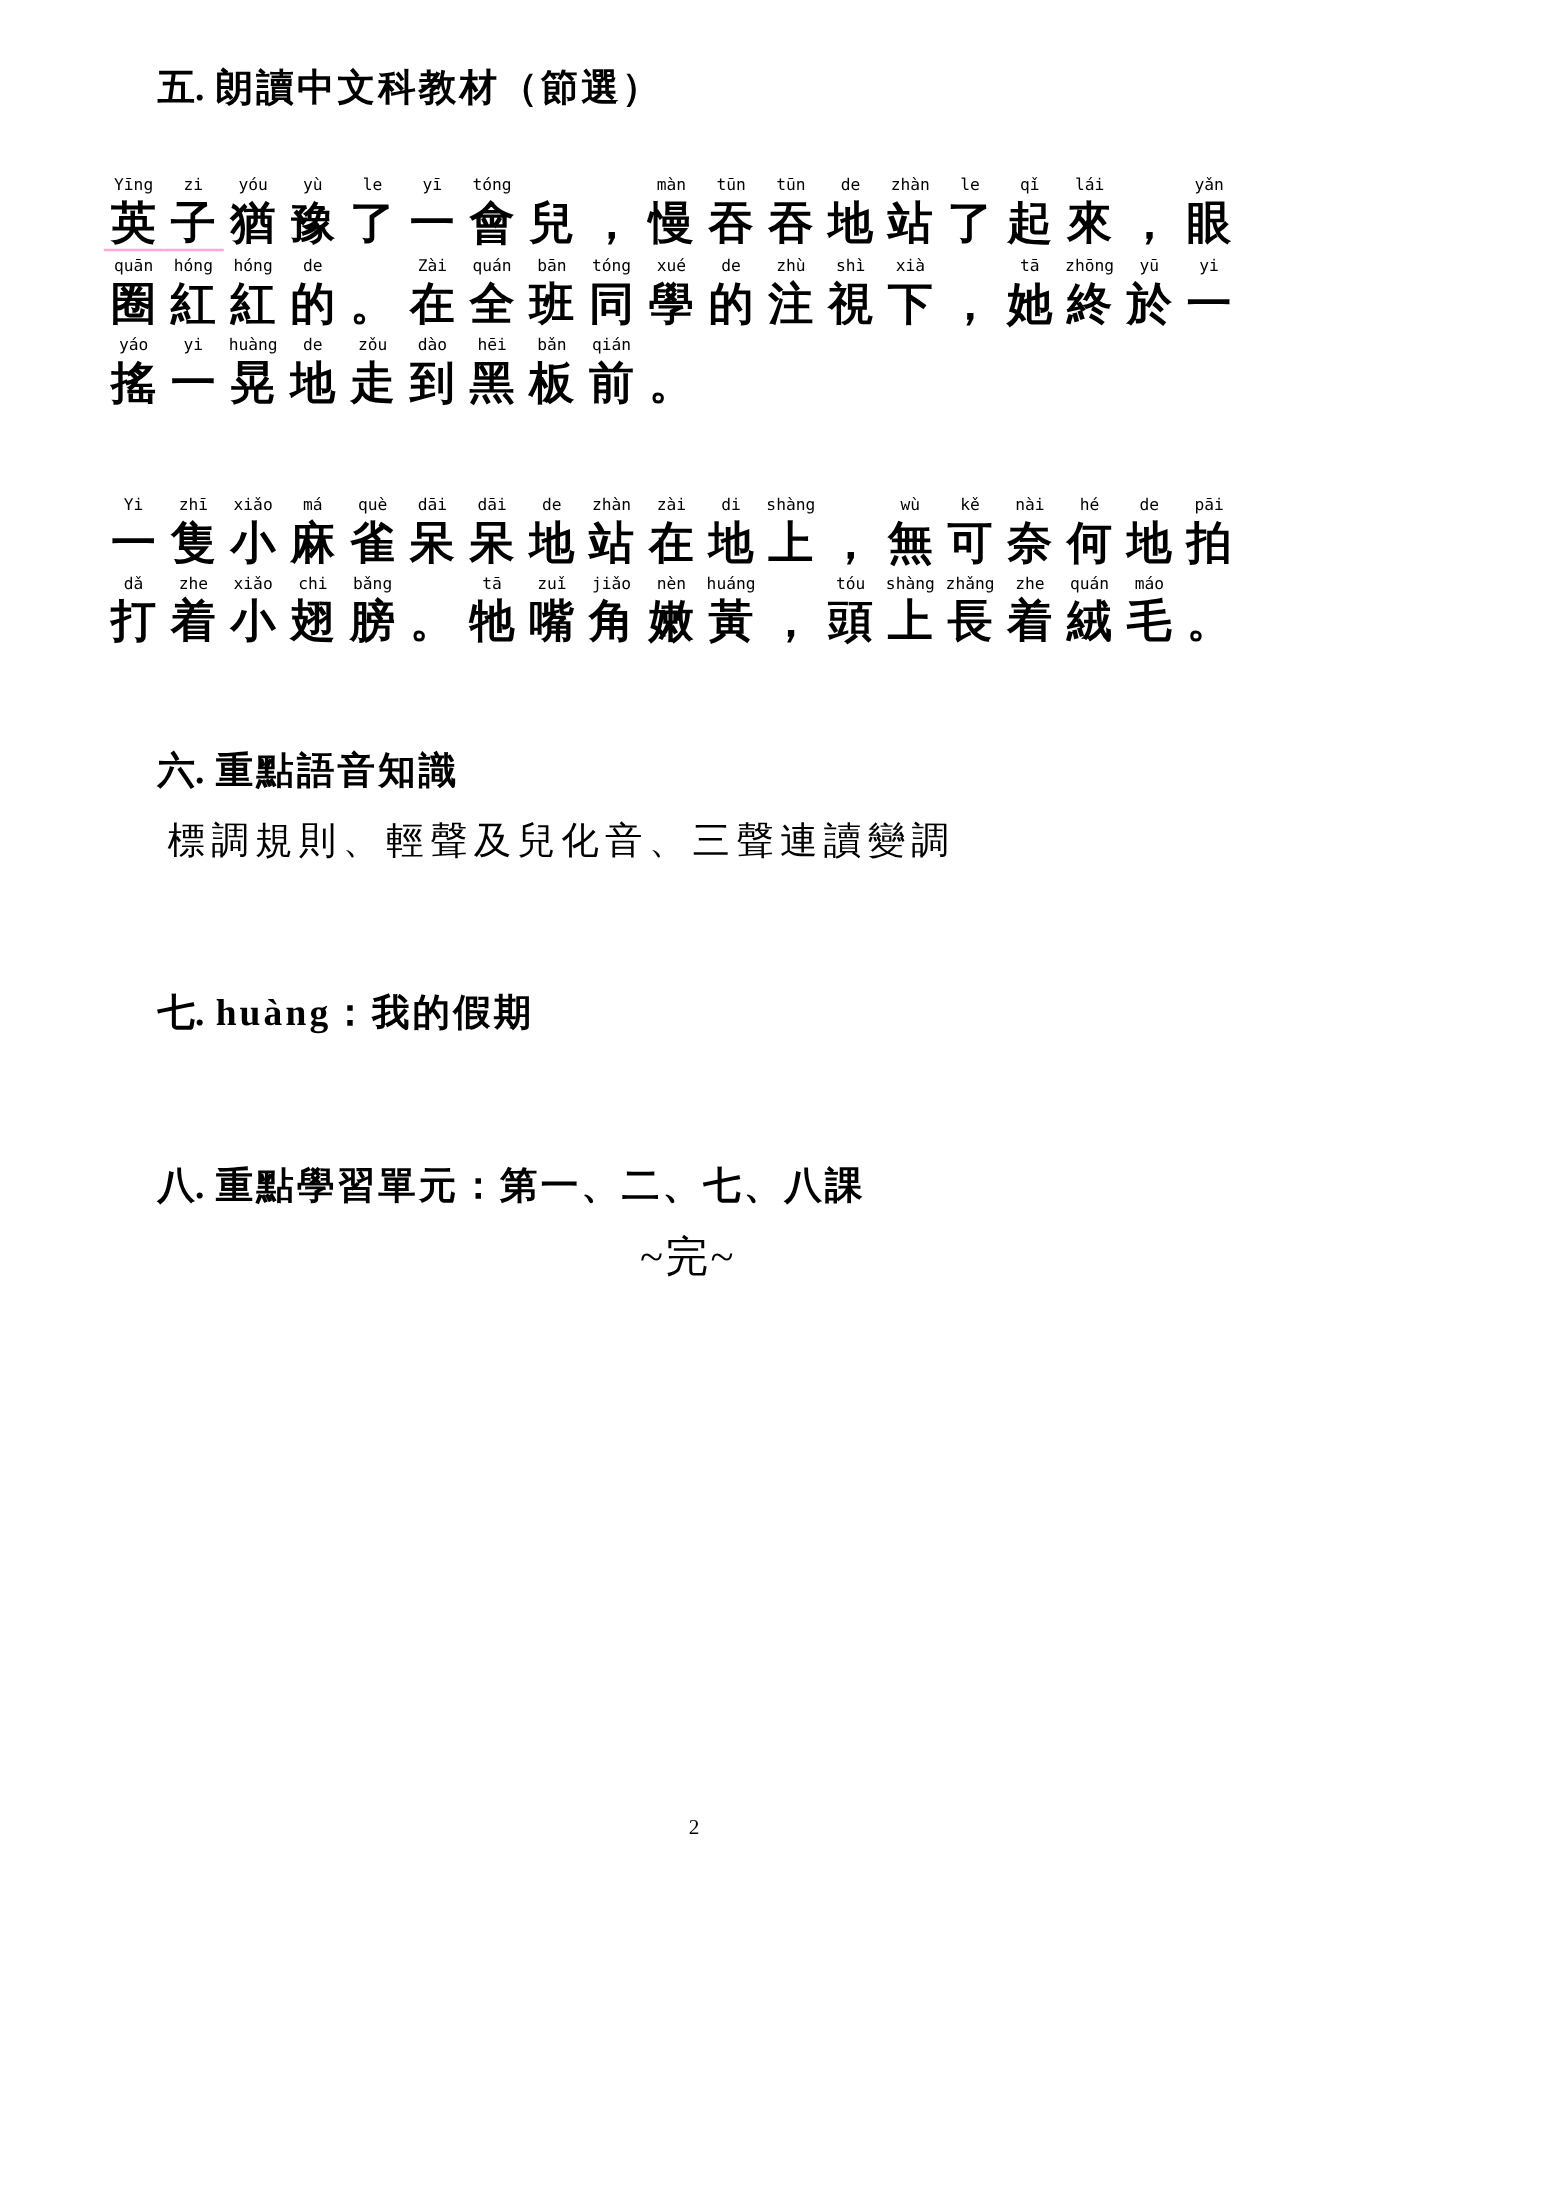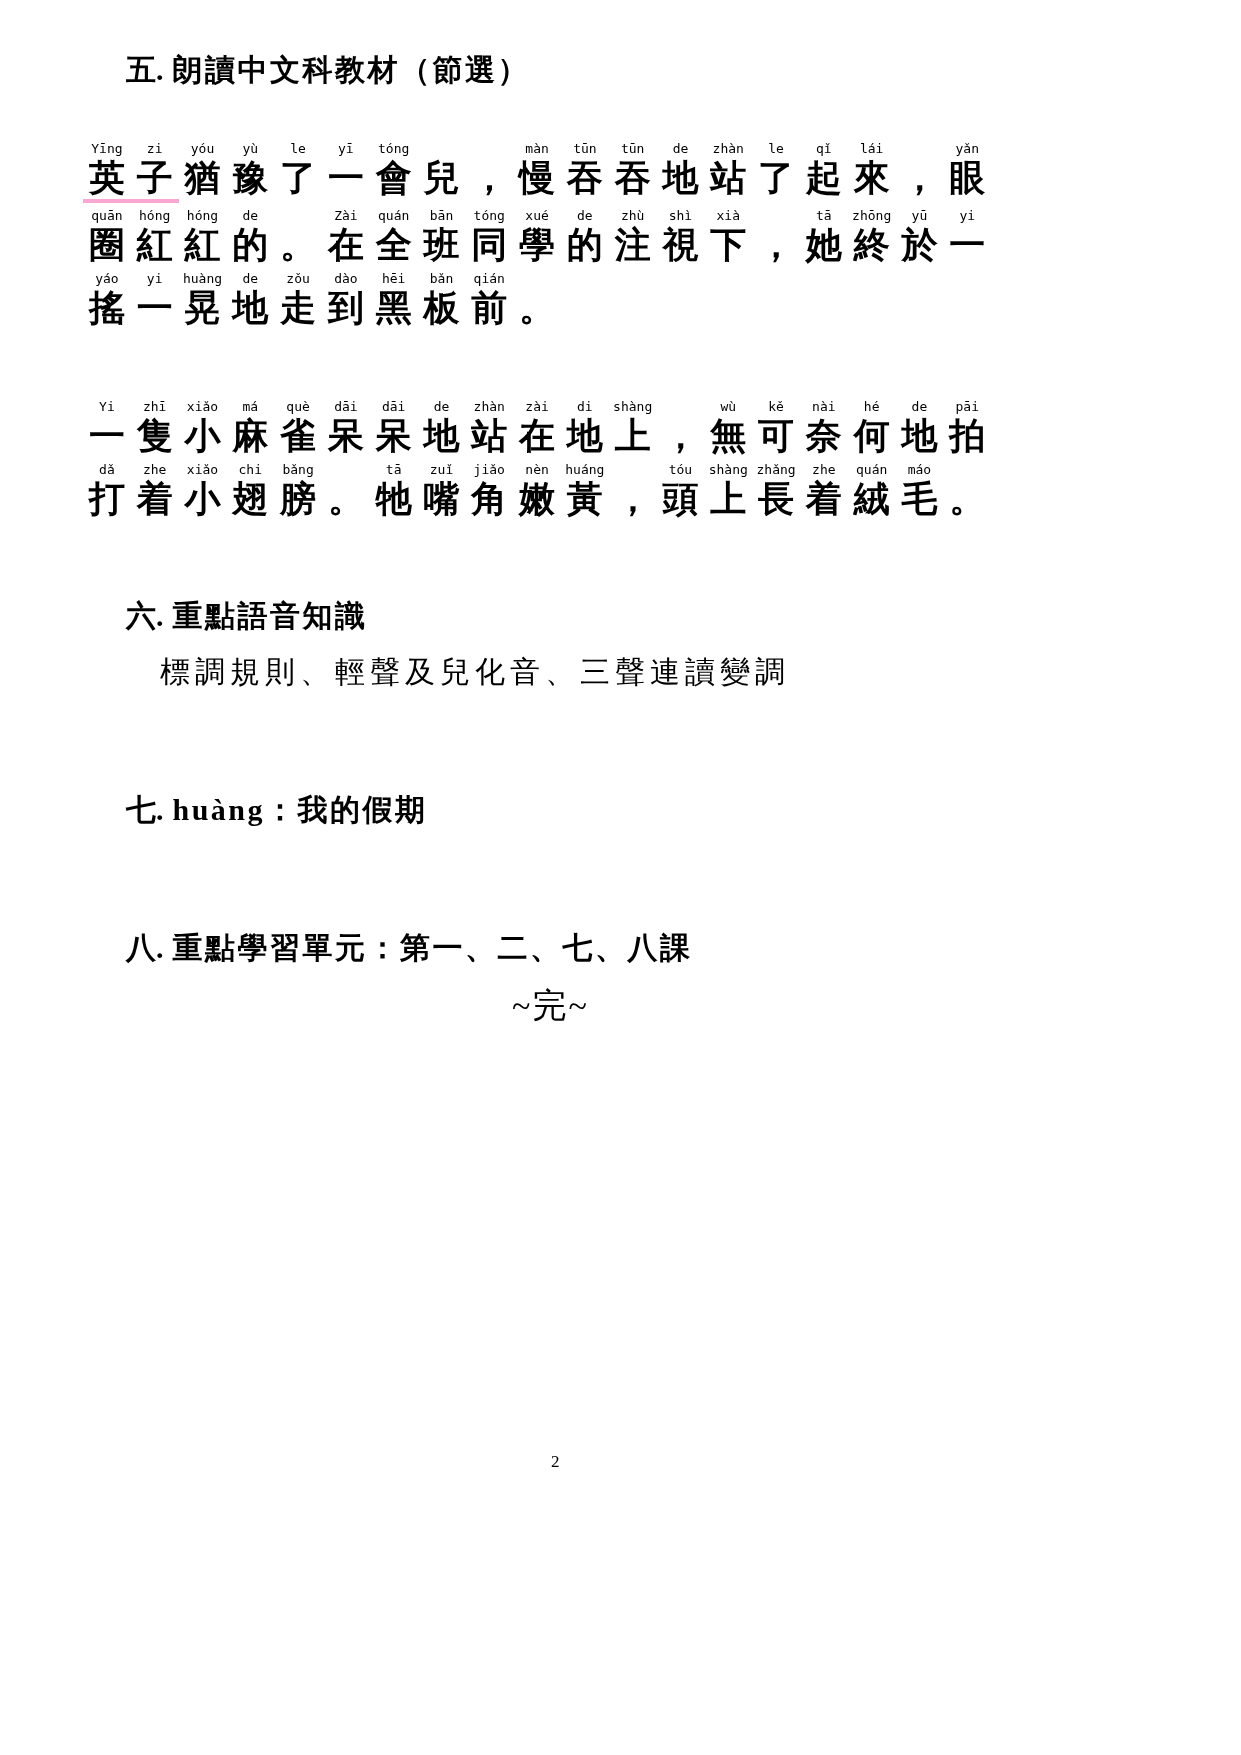--- a/index.html
+++ b/index.html
@@ -9,27 +9,27 @@
     position:relative;overflow:hidden;
   }
   .abs{position:absolute;}
   .heading{
     left:83px;font-size:30px;font-weight:bold;letter-spacing:2.5px;
     white-space:nowrap;
     margin-left:43px;
   }
   .heading .num{margin-right:9px;letter-spacing:0;}
   .subline{
-    left:160px;font-size:30px;font-weight:normal;letter-spacing:5px;white-space:nowrap;
+    left:134px;font-size:30px;font-weight:normal;letter-spacing:5px;white-space:nowrap;
   }
   .passage{left:83px;top:140px;width:915px;}
   .para + .para{margin-top:69px;}
   .ruby-line{display:flex;margin-bottom:4px;}
   .cell{width:47.8px;display:flex;flex-direction:column;align-items:center;flex:0 0 auto;}
-  .cell.u{border-bottom:4px solid #f9a8d4;}
+  .cell.u{border-bottom:2px solid #f9a8d4;}
   .py{
     height:17px;font-size:13px;line-height:17px;
     font-family:"DejaVu Sans Mono","Liberation Mono",monospace;
     white-space:nowrap;
   }
   .hz{
     font-size:36px;line-height:42px;font-weight:bold;width:100%;text-align:center;
     font-family:"Liberation Serif","DejaVu Serif",serif;
   }
   .endmark{left:512px;top:983px;font-size:34px;letter-spacing:2px;}

